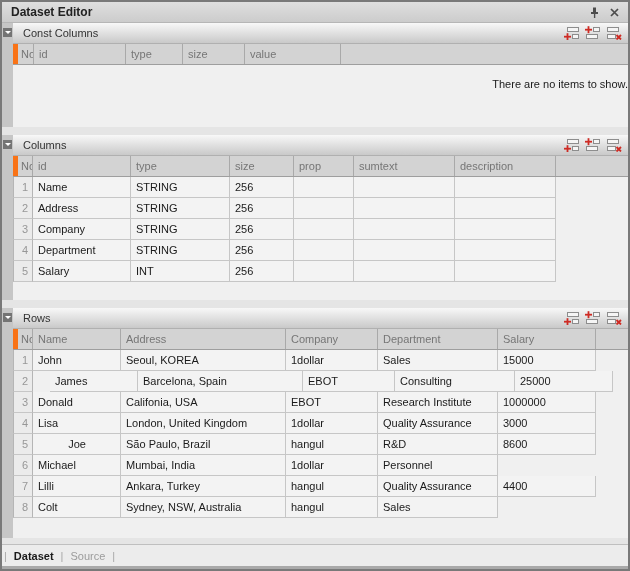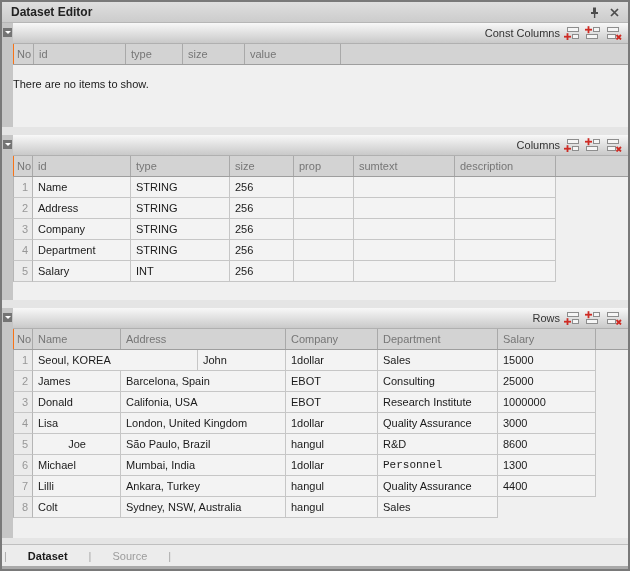--- a/index.html
+++ b/index.html
@@ -23,46 +23,46 @@
   .collapse-btn { width:9px; height:9px; background:#747474; border:0; padding:0;
                   display:flex; align-items:center; justify-content:center; cursor:default; }
   .collapse-btn .tri { width:0; height:0; border-left:3px solid transparent;
                        border-right:3px solid transparent; border-top:3px solid #fff; }
   .section-main { flex:1; display:flex; flex-direction:column; min-width:0; }
   .section-header {
     height:21px; box-sizing:border-box; display:flex; align-items:center;
     background:linear-gradient(#f8f8f8,#c9c9c9); border-bottom:1px solid #b0b0b0;
     padding:0 5px 0 10px;
   }
-  .section-title { flex:1; color:#333;text-align:right; }
+  .section-title { flex:1; color:#333; }
   .icon-btn { width:19px; height:16px; border:0; background:transparent; padding:0; margin-left:2px;
               display:flex; align-items:center; justify-content:center; cursor:default; }
   
   .grid-header { display:flex; height:21px; box-sizing:border-box;
                  background:#d3d3d3; border-bottom:1px solid #9e9e9e; }
   .hcell { box-sizing:border-box; border-right:1px solid #a9a9a9; color:#767676;
            line-height:20px; padding:0 4px 0 5px; white-space:nowrap; overflow:hidden; }
-  .hcell.no { text-align:right; border-left:1px solid #f97316; padding:0 3px; }
+  .hcell.no { text-align:right; border-left:5px solid #f97316; padding:0 3px; }
   .hcell.hfill { flex:1; border-right:none; }
   .grid-body { background:#f0f0f0; box-sizing:border-box; }
   .grid-row { display:flex; height:21px; box-sizing:border-box; }
   .cell { box-sizing:border-box; background:#f3f3f3; border-right:1px solid #c6c6c6;
           border-bottom:1px solid #c6c6c6; line-height:20px; padding:0 4px 0 5px;
           white-space:nowrap; overflow:hidden; }
   .cell.no { background:#ebebeb; color:#979797; text-align:right;
              border-left:1px solid #b5b5b5; border-right:1px solid #b5b5b5; padding:0 4px; }
-  .empty-msg { text-align:left; padding-top:13px; color:#1a1a1a; }
+  .empty-msg { text-align:right; padding-top:13px; color:#1a1a1a; }
   .gap { height:8px; background:#e5e5e5; }
   
   .tabbar {
     position:absolute; left:0; right:0; bottom:3px; height:22px; box-sizing:border-box;
     background:#ececec; border-top:1px solid #bfbfbf;
     display:flex; align-items:center; padding-left:2px;
   }
-  .tab { padding:0 21px; cursor:default; }
+  .tab { padding:0 7px; cursor:default; }
   .tab.active { font-weight:bold; color:#1a1a1a; }
   .tab.inactive { color:#9c9c9c; }
   .tab-sep { color:#a8a8a8; }
   .bottom-strip { position:absolute; left:0; right:0; bottom:0; height:3px; background:#a9a9a9; }
 </style>
 </head>
 <body>
 
 <div class="panel">
 
@@ -269,29 +269,29 @@
             <div class="hcell" style="width: 88px;">Name</div>
             <div class="hcell" style="width: 165px;">Address</div>
             <div class="hcell" style="width: 92px;">Company</div>
             <div class="hcell" style="width: 120px;">Department</div>
             <div class="hcell" style="width: 98px;">Salary</div>
             <div class="hcell hfill"></div>
           </div>
           <div class="grid-body" style="height: 188px;">
             <div class="grid-row">
               <div class="cell no" style="width: 20px;">1</div>
+              <div class="cell" style="width: 88px;">John</div>
               <div class="cell" style="width: 165px;">Seoul, KOREA</div>
-              <div class="cell" style="width: 88px;">John</div>
               <div class="cell" style="width: 92px;">1dollar</div>
               <div class="cell" style="width: 120px;">Sales</div>
               <div class="cell" style="width: 98px;">15000</div>
             </div>
             <div class="grid-row">
               <div class="cell no" style="width: 20px;">2</div>
-              <div class="cell" style="width: 88px;">James</div>
+              <div class="cell" style="width: 88px; margin-left: 17px;">James</div>
               <div class="cell" style="width: 165px;">Barcelona, Spain</div>
               <div class="cell" style="width: 92px;">EBOT</div>
               <div class="cell" style="width: 120px;">Consulting</div>
               <div class="cell" style="width: 98px;">25000</div>
             </div>
             <div class="grid-row">
               <div class="cell no" style="width: 20px;">3</div>
               <div class="cell" style="width: 88px;">Donald</div>
               <div class="cell" style="width: 165px;">Califonia, USA</div>
               <div class="cell" style="width: 92px;">EBOT</div>
@@ -312,22 +312,21 @@
               <div class="cell" style="width: 165px;">São Paulo, Brazil</div>
               <div class="cell" style="width: 92px;">hangul</div>
               <div class="cell" style="width: 120px;">R&amp;D</div>
               <div class="cell" style="width: 98px;">8600</div>
             </div>
             <div class="grid-row">
               <div class="cell no" style="width: 20px;">6</div>
               <div class="cell" style="width: 88px;">Michael</div>
               <div class="cell" style="width: 165px;">Mumbai, India</div>
               <div class="cell" style="width: 92px;">1dollar</div>
-              <div class="cell" style="width: 120px; font-family: Liberation Mono, monospace;">Personnel</div>
-              <div class="cell" style="width: 98px;">1300</div>
+              <div class="cell" style="width: 120px;">Personnel</div>
             </div>
             <div class="grid-row">
               <div class="cell no" style="width: 20px;">7</div>
               <div class="cell" style="width: 88px;">Lilli</div>
               <div class="cell" style="width: 165px;">Ankara, Turkey</div>
               <div class="cell" style="width: 92px;">hangul</div>
               <div class="cell" style="width: 120px;">Quality Assurance</div>
               <div class="cell" style="width: 98px;">4400</div>
             </div>
             <div class="grid-row">

